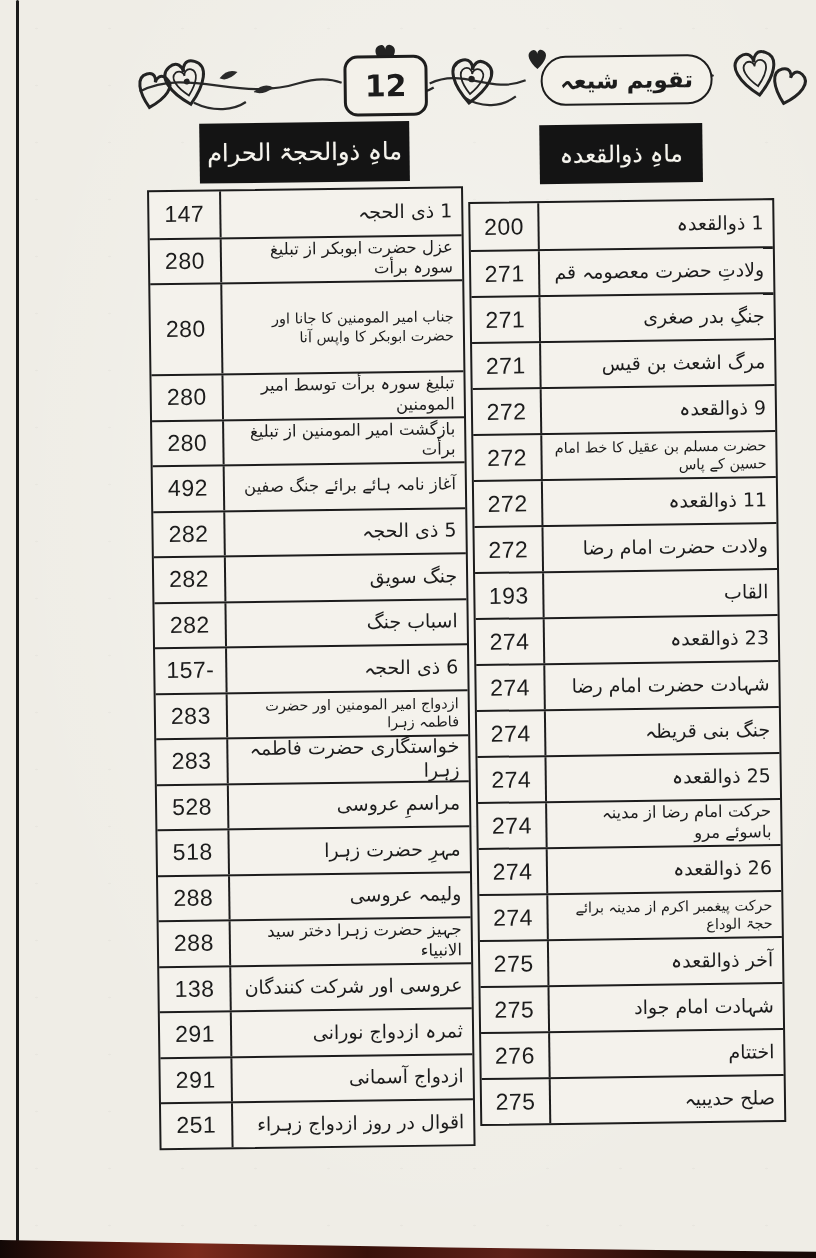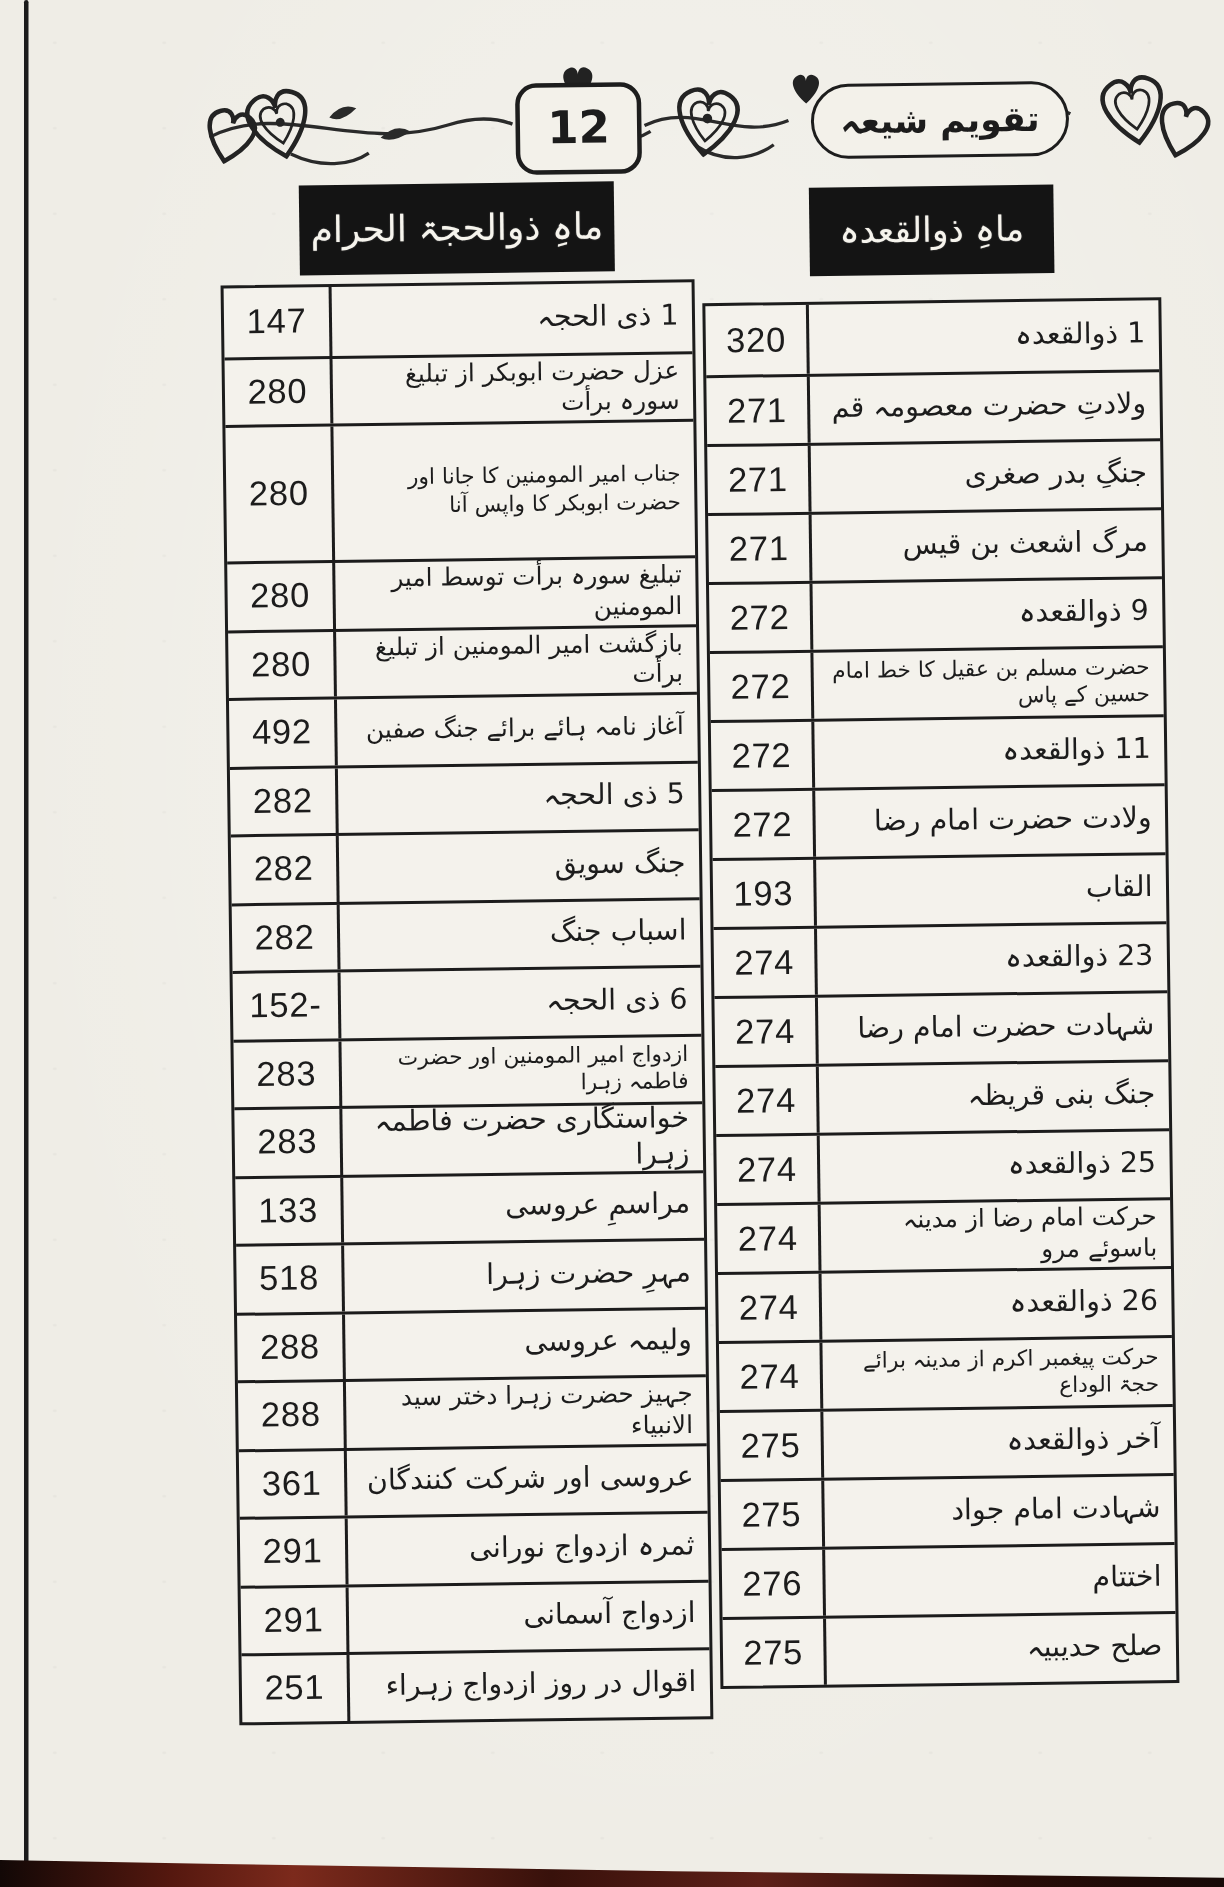--- a/index.html
+++ b/index.html
@@ -183,77 +183,77 @@
     <div class="cell num-cell">282</div>
     <div class="cell title-cell" dir="rtl" style="font-size: 19px;">جنگ سویق</div>
   </div>
 
   <div class="row">
     <div class="cell num-cell">282</div>
     <div class="cell title-cell" dir="rtl" style="font-size: 19px;">اسباب جنگ</div>
   </div>
 
   <div class="row">
-    <div class="cell num-cell">152-</div>
+    <div class="cell num-cell">157-</div>
     <div class="cell title-cell" dir="rtl" style="font-size: 19px;">6 ذی الحجہ</div>
   </div>
 
   <div class="row">
     <div class="cell num-cell">283</div>
     <div class="cell title-cell" dir="rtl" style="font-size: 14.5px;">ازدواج امیر المومنین اور حضرت فاطمہ زہرا</div>
   </div>
 
   <div class="row">
     <div class="cell num-cell">283</div>
     <div class="cell title-cell" dir="rtl" style="font-size: 19px;">خواستگاری حضرت فاطمہ زہرا</div>
   </div>
 
   <div class="row">
-    <div class="cell num-cell">133</div>
+    <div class="cell num-cell">528</div>
     <div class="cell title-cell" dir="rtl" style="font-size: 19px;">مراسمِ عروسی</div>
   </div>
 
   <div class="row">
     <div class="cell num-cell">518</div>
     <div class="cell title-cell" dir="rtl" style="font-size: 19px;">مہرِ حضرت زہرا</div>
   </div>
 
   <div class="row">
     <div class="cell num-cell">288</div>
     <div class="cell title-cell" dir="rtl" style="font-size: 19px;">ولیمہ عروسی</div>
   </div>
 
   <div class="row">
     <div class="cell num-cell">288</div>
     <div class="cell title-cell" dir="rtl" style="font-size: 16.5px;">جہیز حضرت زہرا دختر سید الانبیاء</div>
   </div>
 
   <div class="row">
-    <div class="cell num-cell">361</div>
+    <div class="cell num-cell">138</div>
     <div class="cell title-cell" dir="rtl" style="font-size: 19px;">عروسی اور شرکت کنندگان</div>
   </div>
 
   <div class="row">
     <div class="cell num-cell">291</div>
     <div class="cell title-cell" dir="rtl" style="font-size: 19px;">ثمرہ ازدواج نورانی</div>
   </div>
 
   <div class="row">
     <div class="cell num-cell">291</div>
     <div class="cell title-cell" dir="rtl" style="font-size: 19px;">ازدواج آسمانی</div>
   </div>
 
   <div class="row">
     <div class="cell num-cell">251</div>
     <div class="cell title-cell" dir="rtl" style="font-size: 19px;">اقوال در روز ازدواج زہراء</div>
   </div>
 </div>
   <div class="toc-table right">
   <div class="row">
-    <div class="cell num-cell">320</div>
+    <div class="cell num-cell">200</div>
     <div class="cell title-cell" dir="rtl" style="font-size: 19px;">1 ذوالقعدہ</div>
   </div>
 
   <div class="row">
     <div class="cell num-cell">271</div>
     <div class="cell title-cell" dir="rtl" style="font-size: 19px;">ولادتِ حضرت معصومہ قم</div>
   </div>
 
   <div class="row">
     <div class="cell num-cell">271</div>

